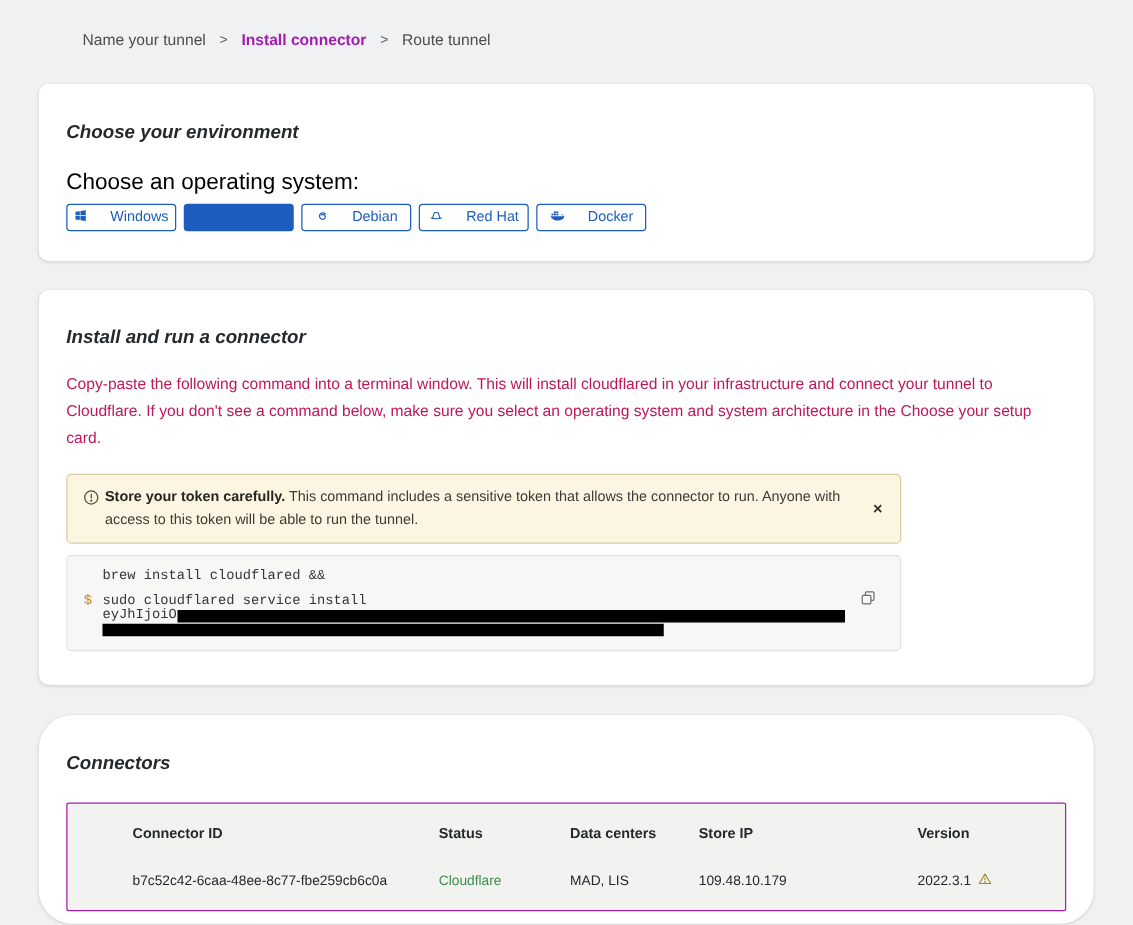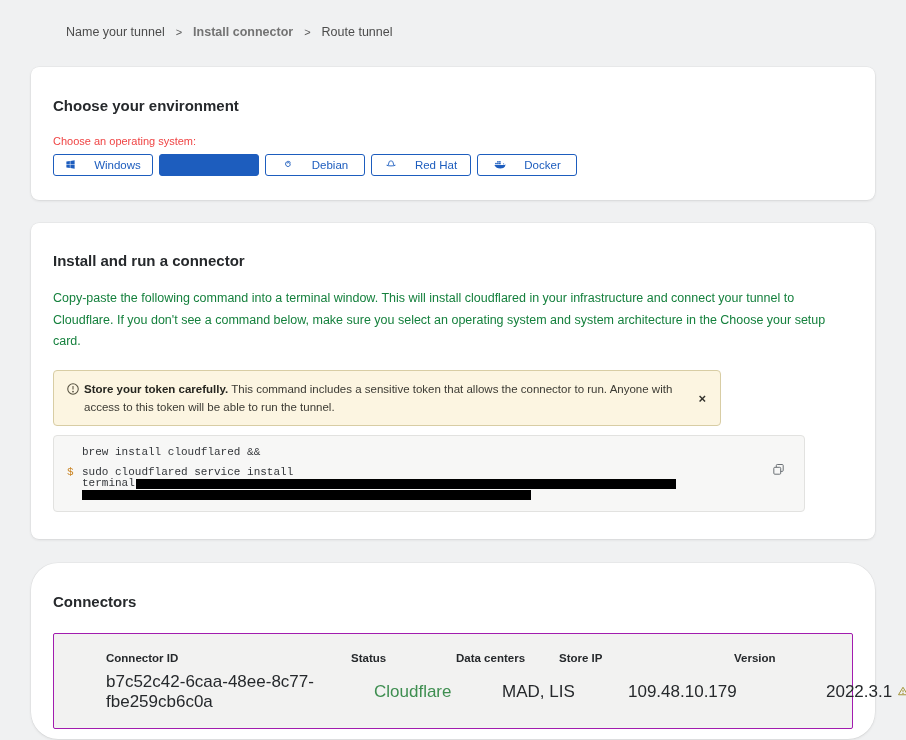--- a/index.html
+++ b/index.html
@@ -7,60 +7,60 @@
   body {
     width:906px; height:740px;
     background:#f0f1f2;
     font-family:"Liberation Sans", sans-serif;
     color:#26292c;
     overflow:hidden;
   }
   
   .breadcrumb { padding:25px 0 0 37px; font-size:12.5px; color:#4c4c4c; display:flex; align-items:center;margin-left:29px; }
   .crumb { color:#4c4c4c; cursor:pointer; }
-  .crumb.active { font-weight:bold; color:#737373; }
+  .crumb.active { font-weight:bold; color:#a21caf; }
   .crumb-sep { margin:0 11px; font-size:11px; color:#5a5a5a; }
 
   
   .card {
     width:844px; margin-left:31px; background:#ffffff; border-radius:8px;
     box-shadow:0 0 0 0.5px rgba(0,0,0,0.05), 0 1px 3px rgba(0,0,0,0.09);
   }
-  .card h2 { margin:0; font-size:15px; font-weight:bold; color:#26292c; }
+  .card h2 { margin:0; font-size:15px; font-weight:bold; color:#26292c;font-style:italic; }
 
   
   .card-env { margin-top:28px; padding:30px 22px 24px 22px; }
-  .os-label { margin-top:21px; font-size:11px; color:#ef4444; }
+  .os-label { margin-top:21px; font-size:18px; color:#000000; }
   .os-row { margin-top:7px; display:flex; gap:6px; }
   .os-btn {
-    width:100px; height:22px; border:1px solid #1d5dbe; border-radius:3px;
+    width:88px; height:22px; border:1px solid #1d5dbe; border-radius:3px;
     background:#fff; color:#1d5dbe; font-size:11.5px; font-family:"Liberation Sans",sans-serif;
     display:flex; align-items:center; justify-content:center; gap:18px; cursor:pointer; padding:0;
   }
   .os-btn.selected { background:#1d5dbe; color:#fff;flex-direction:column; }
   .os-btn svg { flex:0 0 auto; }
 
   
   .card-install { margin-top:23px; padding:29px 22px 27px 22px; }
-  .desc { margin:19px 0 0 0; font-size:12.5px; line-height:1.72; color:#15803d; max-width:800px; }
+  .desc { margin:19px 0 0 0; font-size:12.5px; line-height:1.72; color:#be185d; max-width:800px; }
   .banner {
     margin-top:17px; width:668px; position:relative;
     background:#fcf5e1; border:1px solid #d8cda4; border-radius:4px;
     padding:9px 40px 9px 12px; display:flex; gap:4px;
     font-size:11.5px; line-height:1.6; color:#3b3a33;
   }
   .banner .warn-circle { margin-top:2px; }
   .banner b { color:#262620; }
   .banner-close {
     position:absolute; right:12px; top:50%; transform:translateY(-50%);
     background:none; border:none; font-size:13px; font-weight:bold; color:#33322c;
     cursor:pointer; line-height:1; padding:2px;
   }
   .code {
-    margin-top:9px; width:752px; position:relative;
+    margin-top:9px; width:668px; position:relative;
     background:#f7f7f6; border:1px solid #e2e2e0; border-radius:4px;
     padding:11px 44px 11px 13px;
     font-family:"Liberation Mono","DejaVu Sans Mono",monospace;
     font-size:11px; line-height:11px; color:#33363a;
   }
   .code-row { display:flex; align-items:center; }
   .code-prompt { width:15px; flex:0 0 15px; color:#c9821f; }
   .code-gap { height:9px; }
   .redact { background:#000; height:10px; display:inline-block; vertical-align:middle; }
   .redact-1 { width:540px; margin-left:1px; }
@@ -71,21 +71,21 @@
   }
 
   
   .card-connectors { margin-top:24px; padding:30px 22px 10px 22px;border-radius:27px; }
   .table-box {
     margin-top:23px; border:1px solid #a21caf; border-radius:2px;
     background:#f2f2f1; padding:18px 10px 16px 52px;
   }
   .trow { display:grid; grid-template-columns:245px 105px 103px 175px auto; align-items:center; }
   .thead { font-size:11.5px; font-weight:bold; color:#26292c; }
-  .tvals { margin-top:8px; font-size:17px; color:#26292c;gap:23px; }
+  .tvals { margin-top:24px; font-size:11px; color:#26292c; }
   .status-connected { color:#3e8e50; }
   .version-cell { display:flex; align-items:center; gap:5px; }
 </style>
 </head>
 <body>
 
 <nav class="breadcrumb">
   <span class="crumb">Name your tunnel</span>
   <span class="crumb-sep">&gt;</span>
   <span class="crumb active">Install connector</span>
@@ -174,21 +174,21 @@
       <span class="code-prompt"></span>
       <span>brew install cloudflared &amp;&amp;</span>
     </div>
     <div class="code-gap"></div>
     <div class="code-row">
       <span class="code-prompt">$</span>
       <span>sudo cloudflared service install</span>
     </div>
     <div class="code-row">
       <span class="code-prompt"></span>
-      <span>terminal</span>
+      <span>eyJhIjoiO</span>
         <span class="redact redact-1"></span>
     </div>
     <div class="code-row">
       <span class="code-prompt"></span>
       <span class="redact redact-2"></span>
     </div>
     <button class="copy-btn">
       <svg width="15" height="15" viewBox="0 0 24 24" fill="none" stroke="#6b7075" stroke-width="1.6">
           <rect x="8.5" y="4" width="11" height="11" rx="1.5"></rect>
           <rect x="4.5" y="8.5" width="11" height="11" rx="1.5" fill="#f7f7f6"></rect>

